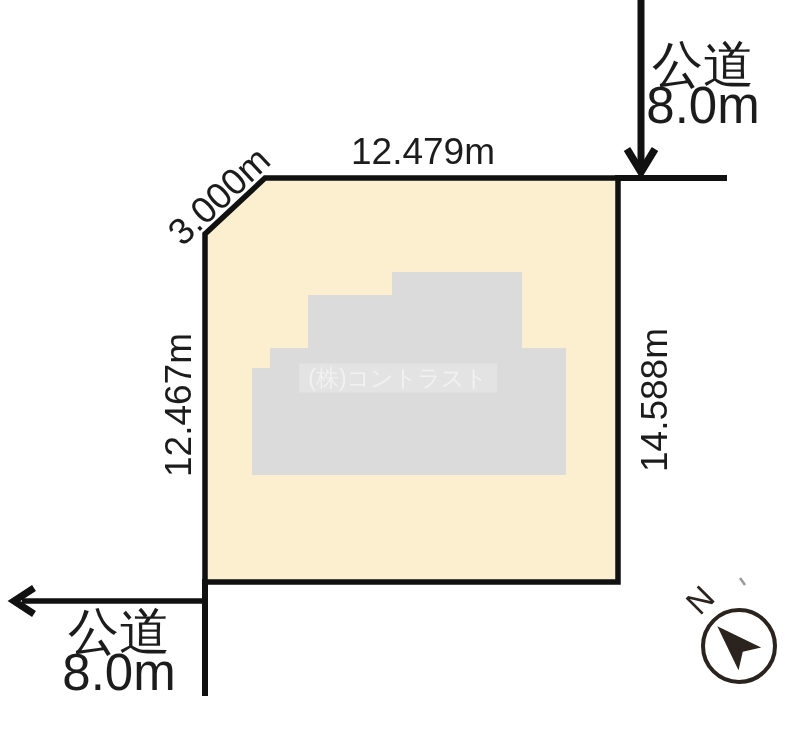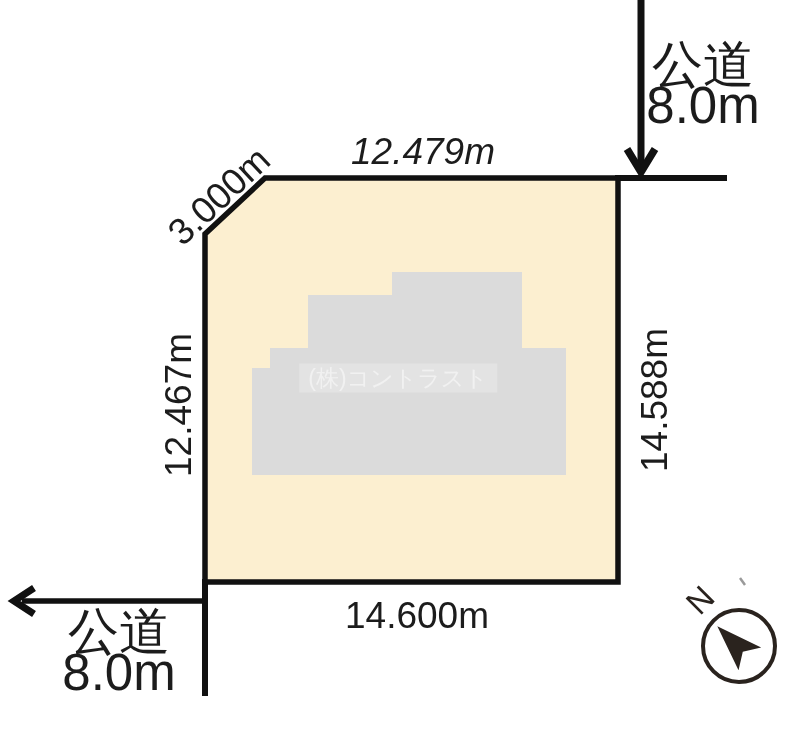--- a/index.html
+++ b/index.html
@@ -15,21 +15,21 @@
     transform:translate(-50%,-50%);
   }
   .lbl.rot-90{transform:translate(-50%,-50%) rotate(-90deg);}
   .lbl.rot-ch{transform:translate(-50%,-50%) rotate(-43deg);}
   .road-lbl{
     position:absolute;text-align:center;white-space:nowrap;
     color:var(--text,#1c1c1c);
     font-size:51px;line-height:41px;
     transform:translate(-50%,-50%);
   }
-  #dim-top{left:423px;top:151px;font-style:italic;}
+  #dim-top{left:423px;top:151px;}
   #dim-chamfer{left:219px;top:196px;}
   #dim-left{left:178px;top:405px;}
   #dim-right{left:654px;top:400px;}
   #dim-bottom{left:417px;top:615px;}
   #road-top{left:703px;top:85px;}
   #road-bottom{left:119px;top:652px;}
   #watermark{
     position:absolute;left:398px;top:378px;transform:translate(-50%,-50%);
     background:var(--watermark-band,#e3e3e3);
     color:var(--watermark-text,#f0f0f0);
@@ -69,21 +69,20 @@
       <circle cx="739" cy="646" r="36" style="fill:none;stroke:var(--compass,#2a231e);stroke-width:4"></circle>
       <polygon points="0,-25 16,21 0,11 -16,21" transform="translate(735,644) rotate(-45)" style="fill:var(--compass,#2a231e)"></polygon>
     </g>
     <line x1="740" y1="578" x2="745" y2="585" style="stroke:var(--tick,#9a9a9a);stroke-width:2.5"></line>
   </svg>
 
   <div class="lbl" id="dim-top">12.479m</div>
   <div class="lbl rot-ch" id="dim-chamfer">3.000m</div>
   <div class="lbl rot-90" id="dim-left">12.467m</div>
   <div class="lbl rot-90" id="dim-right">14.588m</div>
-  <div class="lbl" id="dim-bottom">14.600m</div>
 
   <div class="road-lbl" id="road-top">
     <div>公道</div>
     <div>8.0m</div>
   </div>
   <div class="road-lbl" id="road-bottom">
     <div>公道</div>
     <div>8.0m</div>
   </div>
 

